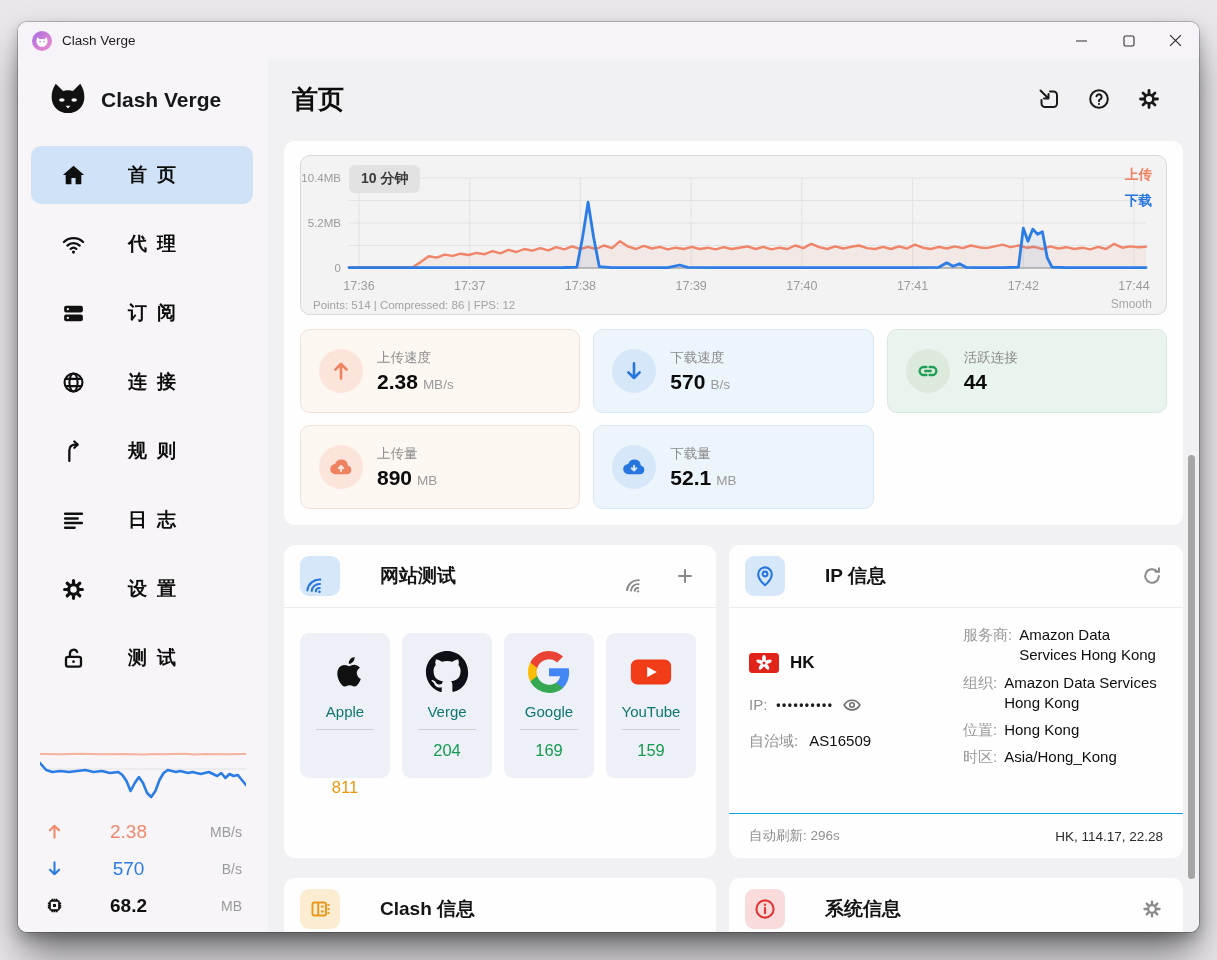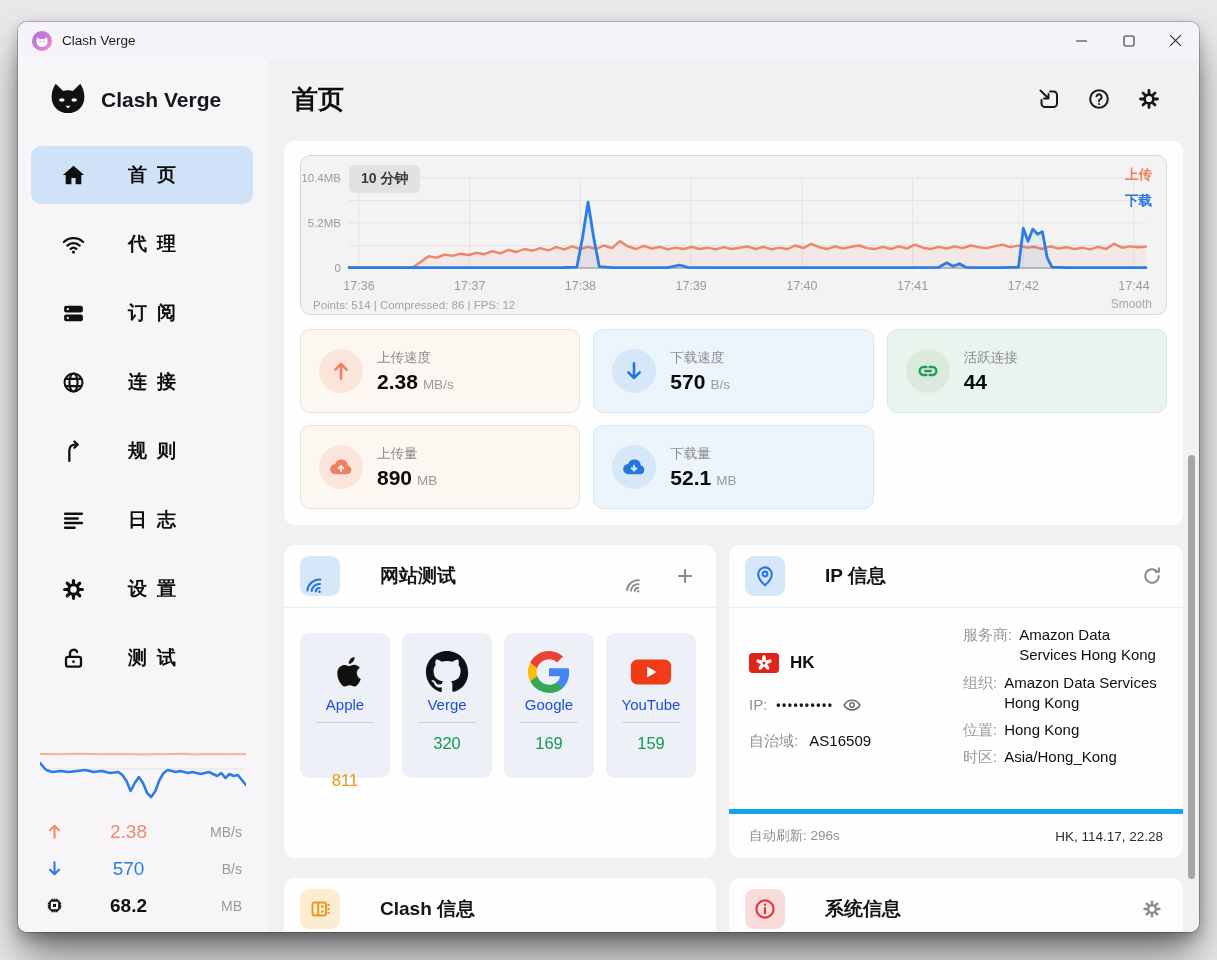--- a/index.html
+++ b/index.html
@@ -89,41 +89,41 @@
   .cb-red{background:#fadbdb;color:#e03636;}
   .card-title{font-size:19px;font-weight:600;color:#141414;margin-left:16px;}
   .head-actions{margin-left:auto;display:flex;gap:24px;color:#8a8a8a;align-items:center;}
   .head-actions svg{width:22px;height:22px;cursor:pointer;}
   .divider{height:1px;background:#ececec;}
   
   .tiles{display:flex;gap:12px;padding:25px 16px 0 16px;}
   .tile{width:90px;height:145px;background:#edf1f7;border-radius:9px;text-align:center;padding-top:15px;box-sizing:border-box;cursor:pointer;}
   .tile-logo{height:48px;display:flex;align-items:center;justify-content:center;}
   .tile-logo svg{width:46px;height:46px;}
-  .tile-name{font-size:15px;color:#1d4ed8;}
+  .tile-name{font-size:15px;color:#0f766e;margin-top:7px;}
   .tile-div{width:58px;height:1px;background:#cfcfcf;margin:9px auto 11px;}
   .tile-ms{font-size:16.5px;}
   .ms-warn{color:#e9980c;margin-top:48px;} .ms-good{color:#169a52;}
   
   .ip-body{display:flex;padding:17px 20px 0;align-items:center;}
   .ip-left{width:210px;flex:0 0 auto;}
   .flag-row{display:flex;align-items:center;gap:11px;height:28px;}
   .flag{width:30px;height:20px;border-radius:3px;overflow:hidden;display:block;}
   .cc{font-size:17px;font-weight:600;color:#0f0f0f;}
   .ip-row{display:flex;align-items:center;gap:9px;margin-top:18px;font-size:15px;color:#8f8f8f;}
   .dots{color:#1d1d1d;letter-spacing:1.5px;font-size:12px;font-weight:700;}
   .eye{width:20px;height:20px;color:#6f6f6f;cursor:pointer;}
   .asn-row{margin-top:17px;font-size:15px;}
   .asn-label{color:#8f8f8f;}
   .asn-val{color:#0f0f0f;margin-left:7px;}
   .ip-right{flex:1;padding-left:4px;}
   .f-row{display:flex;font-size:15px;line-height:1.35;margin-bottom:7px;}
   .f-label{color:#9a9a9a;flex:0 0 auto;margin-right:7px;}
   .f-value{color:#0f0f0f;}
-  .ip-foot{position:absolute;left:0;right:0;bottom:0;height:44px;border-top:5px solid #0ea5e9;display:flex;align-items:center;justify-content:space-between;padding:0 20px;font-size:13.5px;color:#8f8f8f;}
+  .ip-foot{position:absolute;left:0;right:0;bottom:0;height:44px;border-top:1px solid #0ea5e9;display:flex;align-items:center;justify-content:space-between;padding:0 20px;font-size:13.5px;color:#8f8f8f;}
   .coords{color:#2c2c2c;}
   
   .sb-track{position:absolute;right:4px;top:80px;bottom:6px;width:8px;}
   .sb-thumb{position:absolute;right:0;top:316px;width:7px;height:424px;background:#a6a6a6;border-radius:4px;cursor:pointer;}
 </style>
 </head>
 <body>
 
 <div class="window">
 
@@ -431,21 +431,21 @@
                 <div class="tile-ms ms-warn">811</div>
               </div>
               <div class="tile">
                 <div class="tile-logo">
                   <svg viewBox="0 0 24 24" style="width:44px;height:44px">
                       <path fill="#0d1117" d="M12 .5C5.65.5.5 5.65.5 12c0 5.08 3.29 9.39 7.86 10.91.58.11.79-.25.79-.56 0-.28-.01-1.02-.02-2-3.2.7-3.88-1.54-3.88-1.54-.52-1.33-1.28-1.68-1.28-1.68-1.05-.72.08-.71.08-.71 1.16.08 1.77 1.19 1.77 1.19 1.03 1.77 2.7 1.26 3.36.96.1-.75.4-1.26.73-1.55-2.55-.29-5.23-1.28-5.23-5.7 0-1.26.45-2.29 1.19-3.1-.12-.29-.52-1.46.11-3.05 0 0 .97-.31 3.18 1.18.92-.26 1.91-.39 2.89-.39.98 0 1.97.13 2.89.39 2.2-1.49 3.17-1.18 3.17-1.18.63 1.59.23 2.76.11 3.05.74.81 1.19 1.84 1.19 3.1 0 4.43-2.69 5.41-5.25 5.69.41.35.78 1.05.78 2.12 0 1.53-.01 2.76-.01 3.14 0 .31.21.67.8.56A10.52 10.52 0 0 0 23.5 12C23.5 5.65 18.35.5 12 .5z"></path>
                     </svg>
                 </div>
                 <div class="tile-name">Verge</div>
                 <div class="tile-div"></div>
-                <div class="tile-ms ms-good">320</div>
+                <div class="tile-ms ms-good">204</div>
               </div>
               <div class="tile">
                 <div class="tile-logo">
                   <svg viewBox="0 0 24 24" style="width:42px;height:42px">
                     <path fill="#4285f4" d="M23.5 12.27c0-.85-.08-1.66-.22-2.45H12v4.64h6.44a5.5 5.5 0 0 1-2.39 3.62v3h3.87c2.26-2.09 3.58-5.17 3.58-8.81z"></path>
                     <path fill="#34a853" d="M12 24c3.24 0 5.95-1.08 7.93-2.91l-3.87-3c-1.08.72-2.45 1.16-4.06 1.16-3.12 0-5.77-2.11-6.71-4.95H1.29v3.09A11.99 11.99 0 0 0 12 24z"></path>
                     <path fill="#fbbc05" d="M5.29 14.3A7.2 7.2 0 0 1 4.91 12c0-.8.14-1.57.38-2.3V6.61H1.29a12 12 0 0 0 0 10.78l4-3.09z"></path>
                     <path fill="#ea4335" d="M12 4.75c1.76 0 3.34.61 4.58 1.8l3.43-3.43C17.95 1.19 15.24 0 12 0 7.31 0 3.26 2.69 1.29 6.61l4 3.09C6.23 6.86 8.88 4.75 12 4.75z"></path>
                   </svg>
                 </div>

